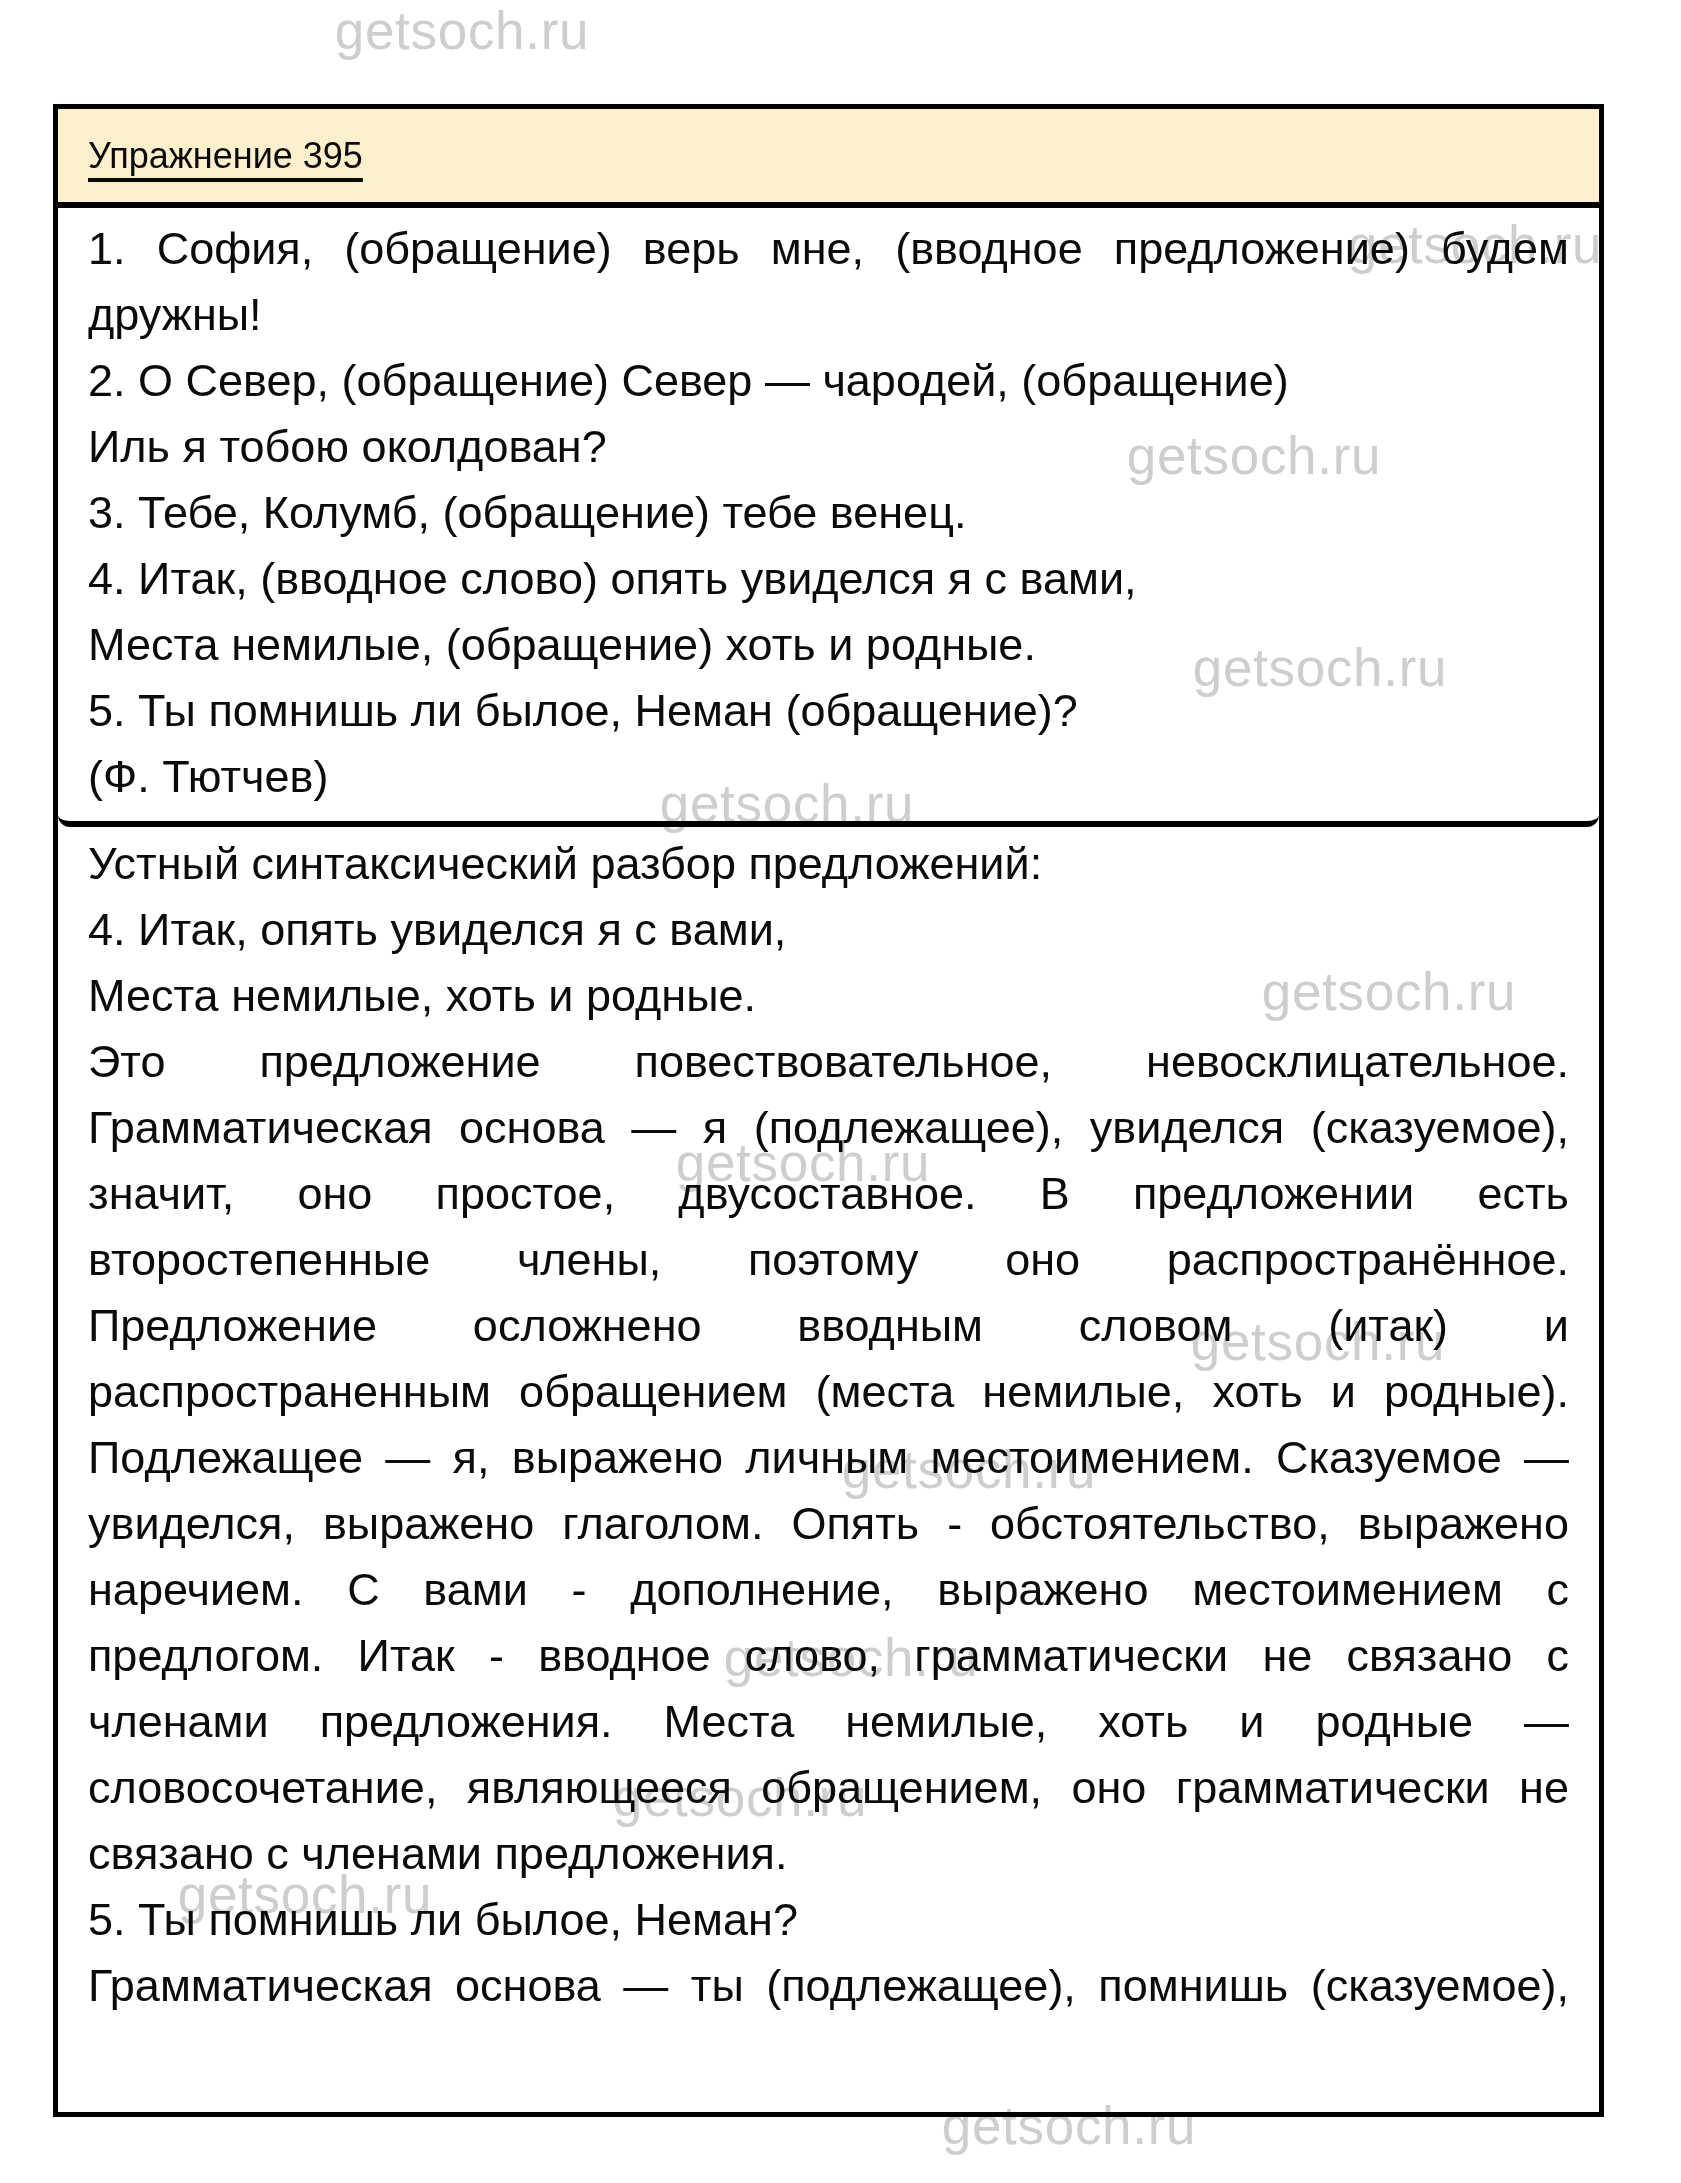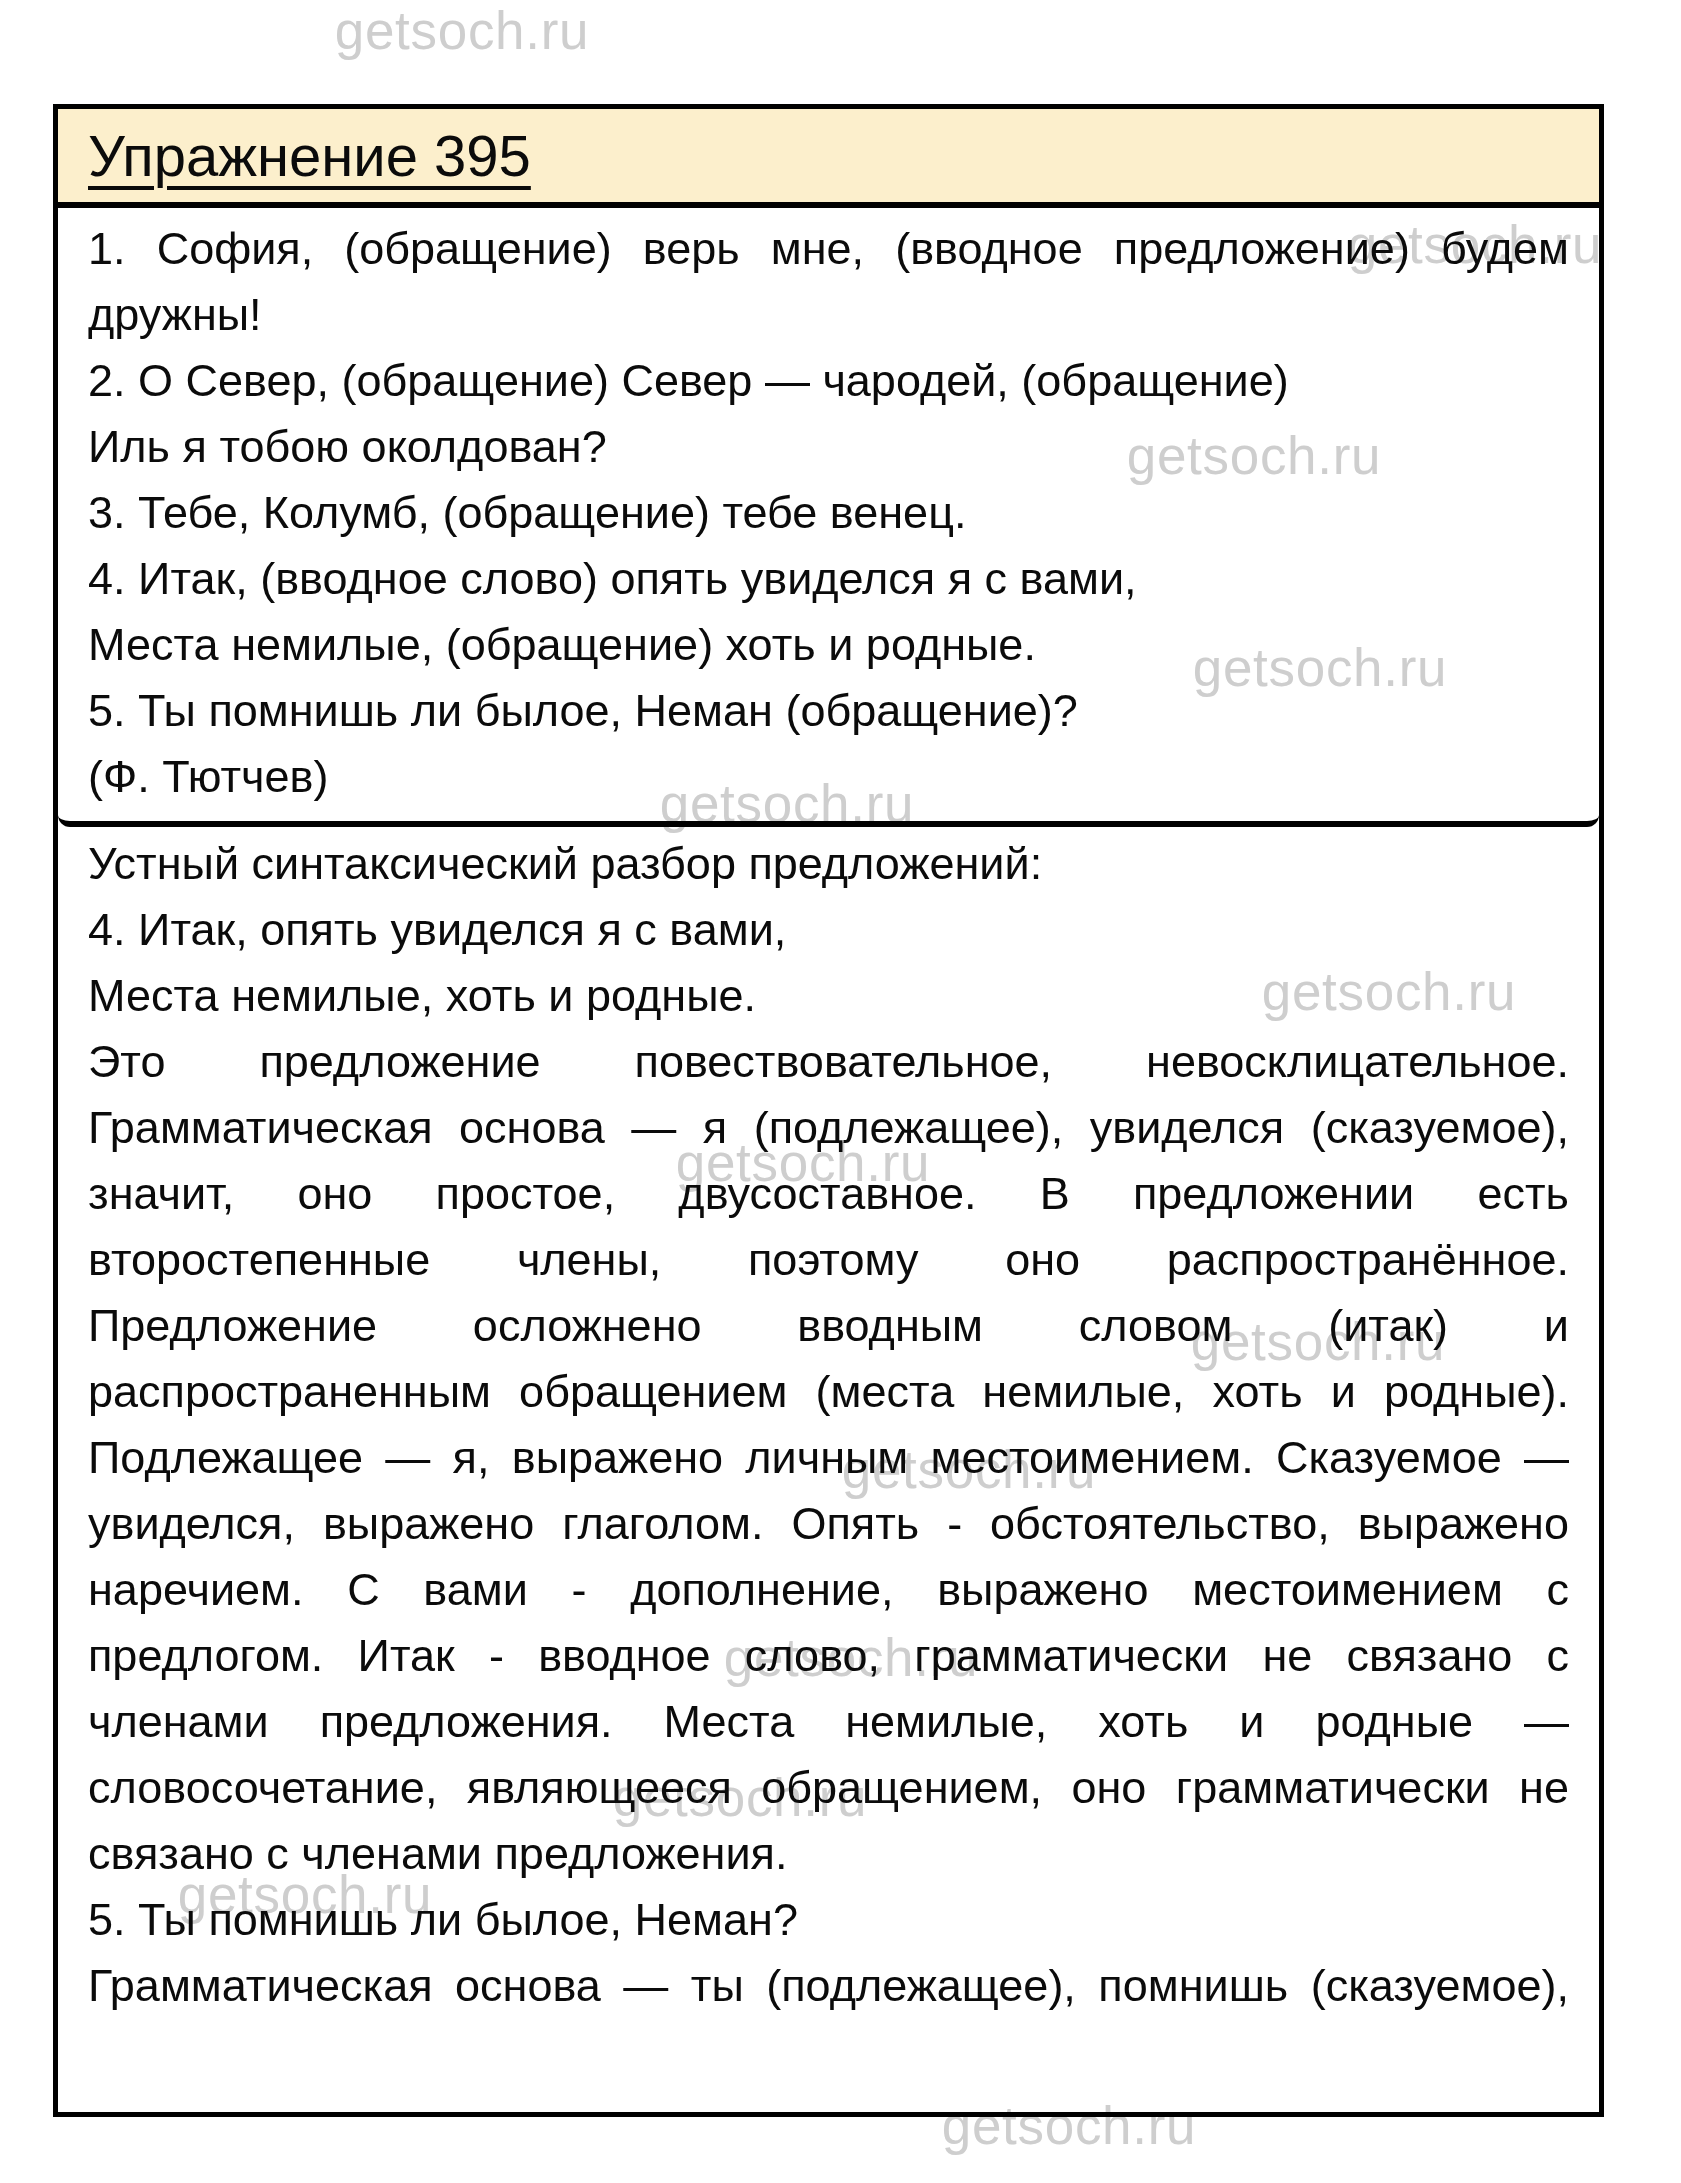--- a/index.html
+++ b/index.html
@@ -42,21 +42,21 @@
     background: transparent;
     z-index: 2;
   }
   .header-cell {
     background: var(--header-bg);
     height: 99px;
     border-bottom: 6px solid var(--border);
     padding: 17.6px 30px 0 30px;
   }
   .title {
-    font-size: 58px;
+    font-size: 36px;
     line-height: 58px;
     text-decoration: underline;
     text-decoration-thickness: 4px;
     text-underline-offset: 9.5px;
     color: var(--text);
   }
   .cell {
     padding: 8px 30px 0 30px;
     border-radius: 12px;
   }

